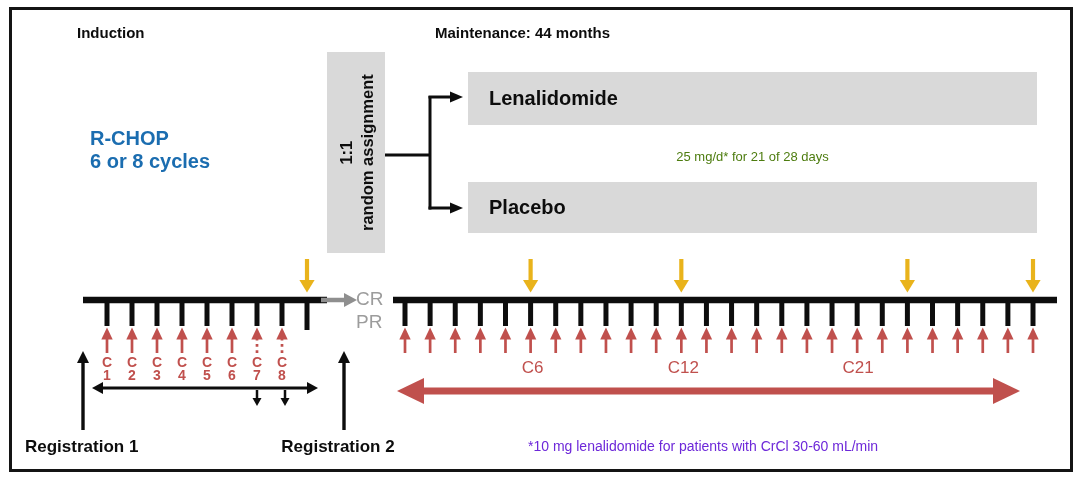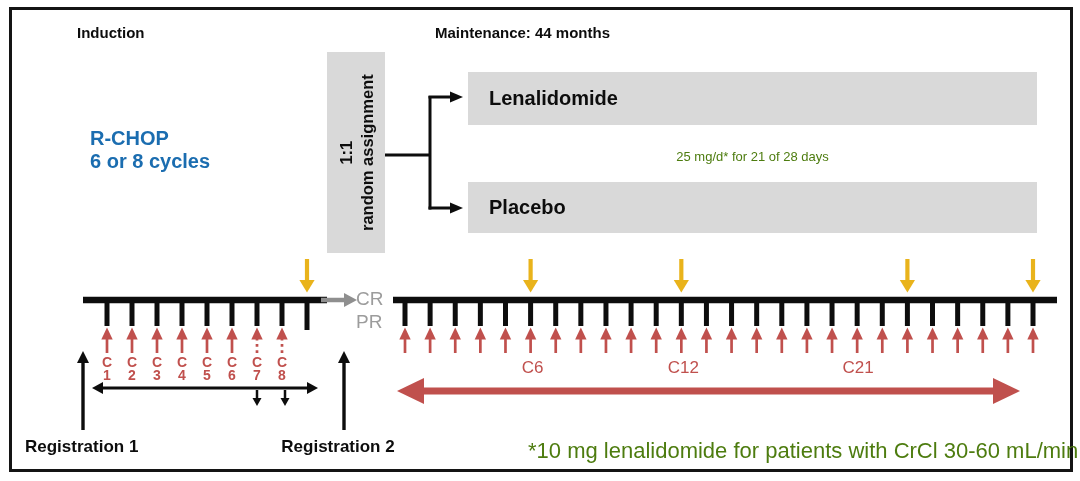--- a/index.html
+++ b/index.html
@@ -15,21 +15,21 @@
               background:var(--bar);display:flex;align-items:center;justify-content:center;}
   .rotated{transform:rotate(-90deg);text-align:center;font-size:16.5px;font-weight:bold;
            line-height:1.25;white-space:nowrap;color:#0d0d0d;}
   .arm-bar{position:absolute;left:468px;width:569px;background:var(--bar);
            font-size:20px;font-weight:bold;color:#0d0d0d;}
   .arm-bar span{padding-left:21px;}
   .dose{left:468px;top:149px;width:569px;text-align:center;
         font-size:13px;font-weight:normal;color:#4d7c0f;}
   .resp{font-size:19px;font-weight:normal;color:var(--muted);}
   .reg{font-size:17px;font-weight:bold;color:#0d0d0d;}
-  .footnote{font-size:22px;color:#4d7c0f;}
+  .footnote{font-size:14px;color:#6d28d9;}
   .cycle-label{position:absolute;width:26px;text-align:center;color:var(--red);
                font-size:14px;font-weight:bold;line-height:12.5px;}
   .mcycle-label{position:absolute;width:44px;text-align:center;color:var(--red);
                 font-size:17px;font-weight:normal;}
   #diagram-svg{position:absolute;left:0;top:0;pointer-events:none;}
 </style>
 </head>
 <body>
 
 <div class="canvas">

